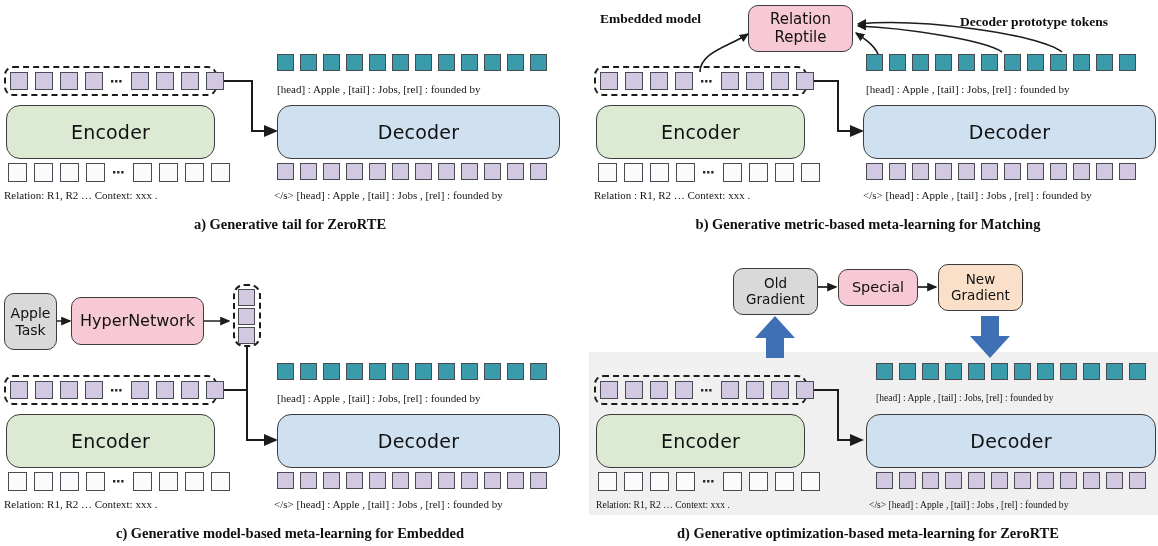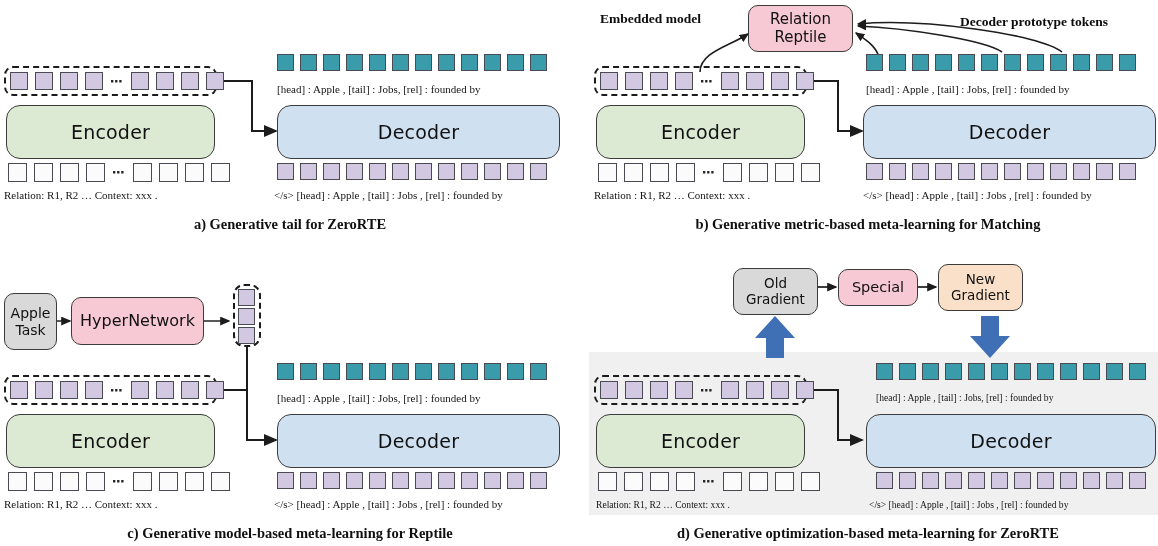--- a/index.html
+++ b/index.html
@@ -313,21 +313,21 @@
     <span class="tok purple" style="width:17px;height:17px;"></span>
     <span class="tok purple" style="width:17px;height:17px;"></span>
     <span class="tok purple" style="width:17px;height:17px;"></span>
     <span class="tok purple" style="width:17px;height:17px;"></span>
     <span class="tok purple" style="width:17px;height:17px;"></span>
     <span class="tok purple" style="width:17px;height:17px;"></span>
     <span class="tok purple" style="width:17px;height:17px;"></span>
   </div>
   <div class="ttext" style="left:274px;top:498px;">&lt;/s&gt;  [head] :  Apple  , [tail] :     Jobs   , [rel] : founded by</div>
 
-  <div class="caption" style="left:0px;top:525px;width:580px;">c) Generative model-based meta-learning for Reptile</div>
+  <div class="caption" style="left:0px;top:525px;width:580px;">c) Generative model-based meta-learning for Embedded</div>
 </div>
 
 <div class="panel">
 
   <div class="rbox gray" style="left:733px;top:268px;width:85px;height:47px;font-size:13.5px;flex-direction:column;">
     <span>Old</span>
     <span>Gradient</span>
   </div>
 
   <div class="rbox pink" style="left:838px;top:269px;width:80px;height:37px;font-size:14.5px;">Special</div>

